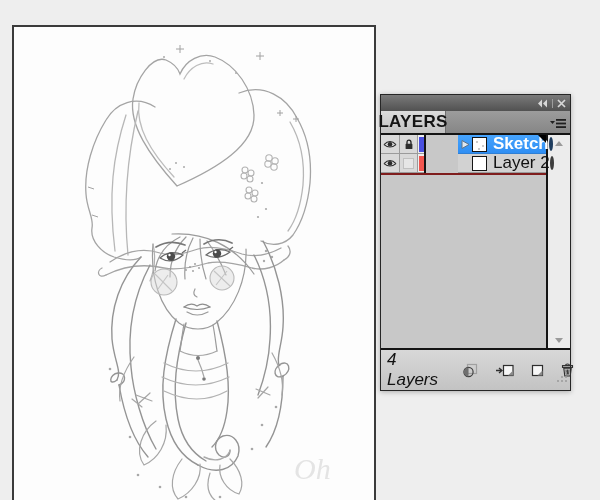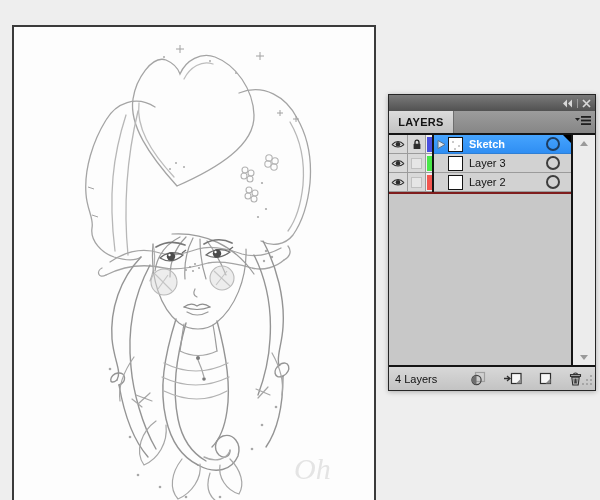--- a/index.html
+++ b/index.html
@@ -10,24 +10,24 @@
   }
   
   .artboard{
     position:absolute;left:12px;top:25px;width:364px;height:481px;
     background:#fdfdfd;border:2px solid #3b3b3b;box-sizing:border-box;
   }
   .artboard svg{display:block;width:100%;height:100%;}
 
   
   .panel{
-    position:absolute;left:388px;top:94px;width:208px;height:297px;
+    position:absolute;left:380px;top:94px;width:191px;height:297px;
     box-sizing:border-box;border:1px solid #262626;background:#c8c8c8;
     box-shadow:0 1px 5px rgba(0,0,0,.28);
-    font-size:11px;color:#111;
+    font-size:17px;color:#111;
     display:flex;flex-direction:column;
   }
   .titlebar{
     height:16px;flex:0 0 16px;
     background:linear-gradient(#7a7a7a,#515151);
     display:flex;align-items:center;justify-content:flex-end;
     padding-right:4px;gap:4px;
   }
   .tb-btn{display:flex;align-items:center;cursor:pointer;}
   .tb-sep{width:1px;height:9px;background:#9d9d9d;}
@@ -55,21 +55,21 @@
     border-right:1px solid #9b9b9b;border-bottom:1px solid #9b9b9b;
     display:flex;align-items:center;justify-content:center;cursor:pointer;
   }
   .cell.eye{width:19px;}
   .cell.lockc{width:18px;}
   .cell.colorc{width:6px;background:#efefef;border-right:none;cursor:default;}
   .colorbar{width:5px;height:15px;display:block;}
   .emptybox{width:11px;height:11px;background:#e6e6e6;border:1px solid #c0c0c0;box-sizing:border-box;}
   .rowmain{
     flex:1 1 auto;display:flex;align-items:center;position:relative;
-    background:#d2d2d2;border-bottom:1px solid #9b9b9b;min-width:0;cursor:pointer;
+    background:#d2d2d2;border-bottom:1px solid #9b9b9b;min-width:0;cursor:pointer;margin-left:32px;
   }
   .layer-row.selected .rowmain{
     background:linear-gradient(#46a4fe,#2f8ef3);color:#fff;border-bottom:1px solid #2f7fd4;
   }
   .disclosure{width:14px;flex:0 0 14px;display:flex;align-items:center;justify-content:center;}
   .thumb{
     width:15px;height:15px;flex:0 0 15px;background:#ffffff;border:1px solid #141414;
     box-sizing:border-box;position:relative;overflow:hidden;
   }
   .thumb i{position:absolute;width:2px;height:2px;background:#b9b9b9;border-radius:50%;}
@@ -89,21 +89,21 @@
     flex:0 0 22px;border-left:2px solid #141414;background:#ececec;
     display:flex;flex-direction:column;justify-content:space-between;align-items:center;
   }
   .sb-btn{width:100%;height:16px;display:flex;align-items:center;justify-content:center;cursor:pointer;}
 
   .statusbar{
     flex:0 0 23px;border-top:2px solid #141414;
     background:linear-gradient(#d8d8d8,#c3c3c3);
     display:flex;align-items:center;padding:0 6px;position:relative;
   }
-  .status-text{min-width:58px;}
+  .status-text{min-width:58px;font-style:italic;}
   .icon-btn{display:flex;align-items:center;justify-content:center;cursor:pointer;margin-left:17px;}
   .grip{position:absolute;right:2px;bottom:2px;}
 </style>
 </head>
 <body>
 
 <div class="artboard">
   <svg viewBox="0 0 360 477">
 
     <g fill="none" stroke="#a4a4a4" stroke-width="1.3" stroke-linecap="round">
@@ -331,43 +331,20 @@
               <i style="left:9px;top:7px"></i>
               <i style="left:5px;top:10px"></i>
           </div>
           <div class="lname">Sketch</div>
           <div class="target" style="border-color:#1e3c5e;"></div>
           <div class="selcorner"></div>
         </div>
       </div>
 
 
-      <div class="layer-row">
-        <div class="util">
-          <div class="cell eye">
-            <svg width="14" height="9" viewBox="0 0 14 9">
-              <path d="M1 4.6 Q7 -1.6 13 4.6" fill="none" stroke="#2b2b2b" stroke-width="1.1"></path>
-              <path d="M1 4.6 Q7 9.4 13 4.6" fill="none" stroke="#2b2b2b" stroke-width="1.1"></path>
-              <circle cx="7" cy="4.2" r="2.3" fill="#2b2b2b"></circle>
-            </svg>
-          </div>
-          <div class="cell lockc">
-              <span class="emptybox"></span>
-            </div>
-          <div class="cell colorc">
-            <span class="colorbar" style="background-color: rgb(74, 232, 74);"></span>
-          </div>
-        </div>
-        <div class="rowmain">
-          <div class="disclosure"></div>
-          <div class="thumb"></div>
-          <div class="lname">Layer 3</div>
-          <div class="target"></div>
-        </div>
-      </div>
 
       <div class="layer-row last">
         <div class="util">
           <div class="cell eye">
             <svg width="14" height="9" viewBox="0 0 14 9">
               <path d="M1 4.6 Q7 -1.6 13 4.6" fill="none" stroke="#2b2b2b" stroke-width="1.1"></path>
               <path d="M1 4.6 Q7 9.4 13 4.6" fill="none" stroke="#2b2b2b" stroke-width="1.1"></path>
               <circle cx="7" cy="4.2" r="2.3" fill="#2b2b2b"></circle>
             </svg>
           </div>

